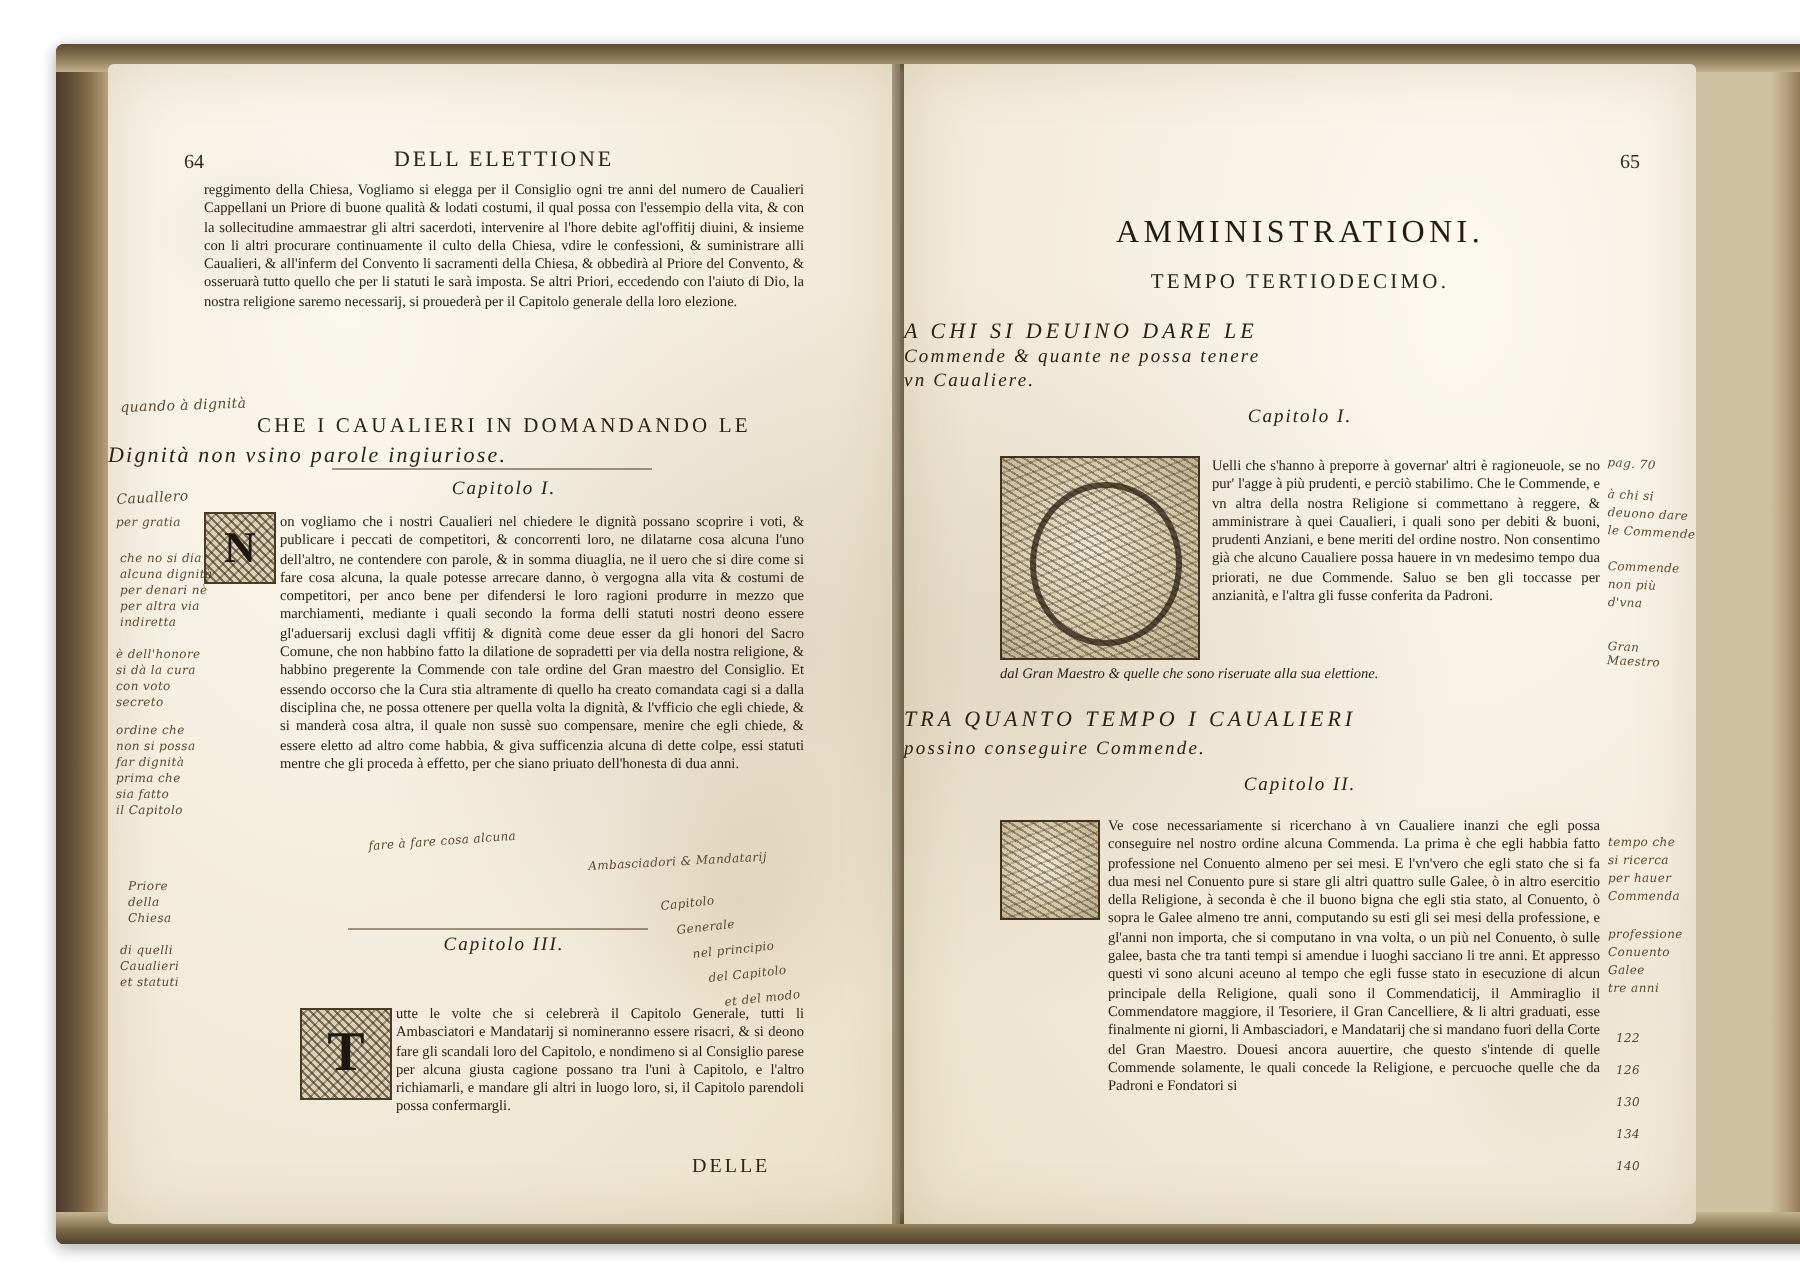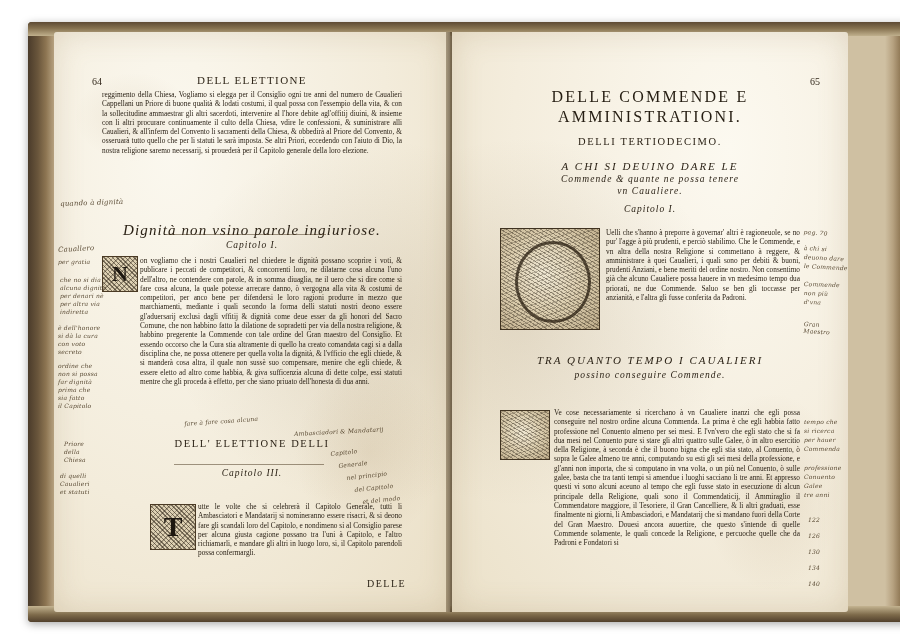--- a/index.html
+++ b/index.html
@@ -124,21 +124,20 @@
     position: absolute;
     width: 100%;
     text-align: center;
     font-size: 10.5px;
     letter-spacing: 1.6px;
     color: #2b2216;
   }
   .title-it {
     position: absolute;
     width: 100%;
-    text-align: center;
     font-style: italic;
     font-size: 11px;
     letter-spacing: 1.1px;
     color: #2b2216;
   }
   .cap-label {
     position: absolute;
     width: 100%;
     text-align: center;
     font-style: italic;
@@ -236,40 +235,40 @@
     <div class="page page-left">
 
       <div class="stain" style="left:20px;top:40px;width:120px;height:90px;background:radial-gradient(ellipse,rgba(150,115,65,0.10),rgba(150,115,65,0) 70%);"></div>
       <div class="stain" style="left:240px;top:330px;width:150px;height:180px;background:radial-gradient(ellipse,rgba(150,115,65,0.12),rgba(150,115,65,0) 70%);"></div>
 
       <div class="folio" style="left:38px;top:44px;">64</div>
       <div class="head" style="left:0;top:42px;">DELL ELETTIONE</div>
 
       <div class="body" style="left:48px;top:58px;width:300px;">reggimento della Chiesa, Vogliamo si elegga per il Consiglio ogni tre anni del numero de Caualieri Cappellani un Priore di buone qualità &amp; lodati costumi, il qual possa con l'essempio della vita, &amp; con la sollecitudine ammaestrar gli altri sacerdoti, intervenire al l'hore debite agl'offitij diuini, &amp; insieme con li altri procurare continuamente il culto della Chiesa, vdire le confessioni, &amp; suministrare alli Caualieri, &amp; all'inferm del Convento li sacramenti della Chiesa, &amp; obbedirà al Priore del Convento, &amp; osseruarà tutto quello che per li statuti le sarà imposta. Se altri Priori, eccedendo con l'aiuto di Dio, la nostra religione saremo necessarij, si prouederà per il Capitolo generale della loro elezione.</div>
 
-      <div class="title-it" style="left:0;top:190px;font-size:15px;">Dignità non vsino parole ingiuriose.</div>
+      <div class="title-md" style="left:0;top:176px;">CHE I CAUALIERI IN DOMANDANDO LE</div>
+      <div class="title-it" style="left:0;top:190px;font-size:11px;">Dignità non vsino parole ingiuriose.</div>
       <div class="under" style="left:112px;top:202px;width:160px;"></div>
       <div class="cap-label" style="left:0;top:208px;">Capitolo I.</div>
 
       <div class="initial" style="left:48px;top:224px;width:34px;height:34px;font-size:22px;line-height:34px;">
         <span>N</span>
       </div>
       <div class="body" style="left:86px;top:224px;width:262px;">on vogliamo che i nostri Caualieri nel chiedere le dignità possano scoprire i voti, &amp; publicare i peccati de competitori, &amp; concorrenti loro, ne dilatarne cosa alcuna l'uno dell'altro, ne contendere con parole, &amp; in somma diuaglia, ne il uero che si dire come si fare cosa alcuna, la quale potesse arrecare danno, ò vergogna alla vita &amp; costumi de competitori, per anco bene per difendersi le loro ragioni produrre in mezzo que marchiamenti, mediante i quali secondo la forma delli statuti nostri deono essere gl'aduersarij exclusi dagli vffitij &amp; dignità come deue esser da gli honori del Sacro Comune, che non habbino fatto la dilatione de sopradetti per via della nostra religione, &amp; habbino pregerente la Commende con tale ordine del Gran maestro del Consiglio. Et essendo occorso che la Cura stia altramente di quello ha creato comandata cagi si a dalla disciplina che, ne possa ottenere per quella volta la dignità, &amp; l'vfficio che egli chiede, &amp; si manderà cosa altra, il quale non sussè suo compensare, menire che egli chiede, &amp; essere eletto ad altro come habbia, &amp; giva sufficenzia alcuna di dette colpe, essi statuti mentre che gli proceda à effetto, per che siano priuato dell'honesta di dua anni.</div>
 
-      <div class="title-md" style="left:0;top:406px;">DELL' ELETTIONE DELLI</div>
       <div class="under" style="left:120px;top:432px;width:150px;"></div>
       <div class="cap-label" style="left:0;top:436px;">Capitolo III.</div>
 
       <div class="initial" style="left:96px;top:472px;width:44px;height:44px;font-size:28px;line-height:44px;">
         <span>T</span>
       </div>
       <div class="body" style="left:144px;top:470px;width:204px;">utte le volte che si celebrerà il Capitolo Generale, tutti li Ambasciatori e Mandatarij si nomineranno essere risacri, &amp; si deono fare gli scandali loro del Capitolo, e nondimeno si al Consiglio parese per alcuna giusta cagione possano tra l'uni à Capitolo, e l'altro richiamarli, e mandare gli altri in luogo loro, si, il Capitolo parendoli possa confermargli.</div>
       <div class="body" style="left:48px;top:518px;width:300px;"></div>
 
-      <div class="catch" style="left:313px;top:546px;">DELLE</div>
+      <div class="catch" style="left:292px;top:546px;">DELLE</div>
 
       <div class="marg" style="left:6px;top:168px;transform:rotate(-2deg);">quando à dignità</div>
       <div class="marg" style="left:4px;top:214px;transform:rotate(-3deg);">Cauallero</div>
       <div class="marg sm" style="left:4px;top:226px;">per gratia</div>
       <div class="marg sm" style="left:6px;top:244px;">che no si dia</div>
       <div class="marg sm" style="left:6px;top:252px;">alcuna dignità</div>
       <div class="marg sm" style="left:6px;top:260px;">per denari nè</div>
       <div class="marg sm" style="left:6px;top:268px;">per altra via</div>
       <div class="marg sm" style="left:6px;top:276px;">indiretta</div>
       <div class="marg sm" style="left:4px;top:292px;">è dell'honore</div>
@@ -297,36 +296,37 @@
       <div class="marg sm" style="left:308px;top:466px;transform:rotate(-6deg);">et del modo</div>
     </div>
 
     <div class="gutter"></div>
 
     <div class="page page-right">
       <div class="stain" style="left:250px;top:360px;width:140px;height:200px;background:radial-gradient(ellipse,rgba(150,115,65,0.12),rgba(150,115,65,0) 70%);"></div>
 
       <div class="folio" style="right:28px;top:44px;position:absolute;">65</div>
 
-      <div class="title-lg" style="left:0;top:56px;">DELLE COMMENDE E</div>
       <div class="title-lg" style="left:0;top:76px;">AMMINISTRATIONI.</div>
-      <div class="title-md" style="left:0;top:104px;">DELLI TERTIODECIMO.</div>
+      <div class="title-md" style="left:0;top:104px;">TEMPO TERTIODECIMO.</div>
 
       <div class="title-it" style="left:0;top:128px;letter-spacing:2px;">A CHI SI DEUINO DARE LE</div>
       <div class="title-it" style="left:0;top:154px;font-size:9.5px;">vn Caualiere.</div>
       <div class="title-it" style="left:0;top:142px;font-size:9.5px;">Commende &amp; quante ne possa tenere</div>
       <div class="cap-label" style="left:0;top:172px;">Capitolo I.</div>
 
       <div class="woodcut" style="left:48px;top:196px;width:98px;height:100px;">
         <div class="ring"></div>
       </div>
       <div class="body" style="left:154px;top:196px;width:194px;">Uelli che s'hanno à preporre à governar' altri è ragioneuole, se no pur' l'agge à più prudenti, e perciò stabilimo. Che le Commende, e vn altra della nostra Religione si commettano à reggere, &amp; amministrare à quei Caualieri, i quali sono per debiti &amp; buoni, prudenti Anziani, e bene meriti del ordine nostro. Non consentimo già che alcuno Caualiere possa hauere in vn medesimo tempo dua priorati, ne due Commende. Saluo se ben gli toccasse per anzianità, e l'altra gli fusse conferita da Padroni.</div>
+      <div class="body italic" style="left:48px;top:300px;width:300px;text-align:left;">dal Gran Maestro &amp; quelle che sono riseruate alla sua elettione.</div>
 
       <div class="title-it" style="left:0;top:322px;letter-spacing:2px;">TRA QUANTO TEMPO I CAUALIERI</div>
       <div class="title-it" style="left:0;top:338px;font-size:9.5px;">possino conseguire Commende.</div>
+      <div class="cap-label" style="left:0;top:356px;">Capitolo II.</div>
 
       <div class="woodcut" style="left:48px;top:378px;width:48px;height:48px;"></div>
       <div class="body" style="left:102px;top:376px;width:246px;">Ve cose necessariamente si ricerchano à vn Caualiere inanzi che egli possa conseguire nel nostro ordine alcuna Commenda. La prima è che egli habbia fatto professione nel Conuento almeno per sei mesi. E l'vn'vero che egli stato che si fa dua mesi nel Conuento pure si stare gli altri quattro sulle Galee, ò in altro esercitio della Religione, à seconda è che il buono bigna che egli stia stato, al Conuento, ò sopra le Galee almeno tre anni, computando su esti gli sei mesi della professione, e gl'anni non importa, che si computano in vna volta, o un più nel Conuento, ò sulle galee, basta che tra tanti tempi si amendue i luoghi sacciano li tre anni. Et appresso questi vi sono alcuni aceuno al tempo che egli fusse stato in esecuzione di alcun principale della Religione, quali sono il Commendaticij, il Ammiraglio il Commendatore maggiore, il Tesoriere, il Gran Cancelliere, &amp; li altri graduati, esse finalmente ni giorni, li Ambasciadori, e Mandatarij che si mandano fuori della Corte del Gran Maestro. Douesi ancora auuertire, che questo s'intende di quelle Commende solamente, le quali concede la Religione, e percuoche quelle che da Padroni e Fondatori si</div>
 
       <div class="marg sm" style="left:352px;top:196px;transform:rotate(4deg);">pag. 70</div>
       <div class="marg sm" style="left:352px;top:212px;transform:rotate(3deg);">à chi si</div>
       <div class="marg sm" style="left:352px;top:221px;transform:rotate(3deg);">deuono dare</div>
       <div class="marg sm" style="left:352px;top:230px;transform:rotate(3deg);">le Commende</div>
       <div class="marg sm" style="left:352px;top:248px;transform:rotate(2deg);">Commende</div>
       <div class="marg sm" style="left:352px;top:257px;transform:rotate(2deg);">non più</div>

